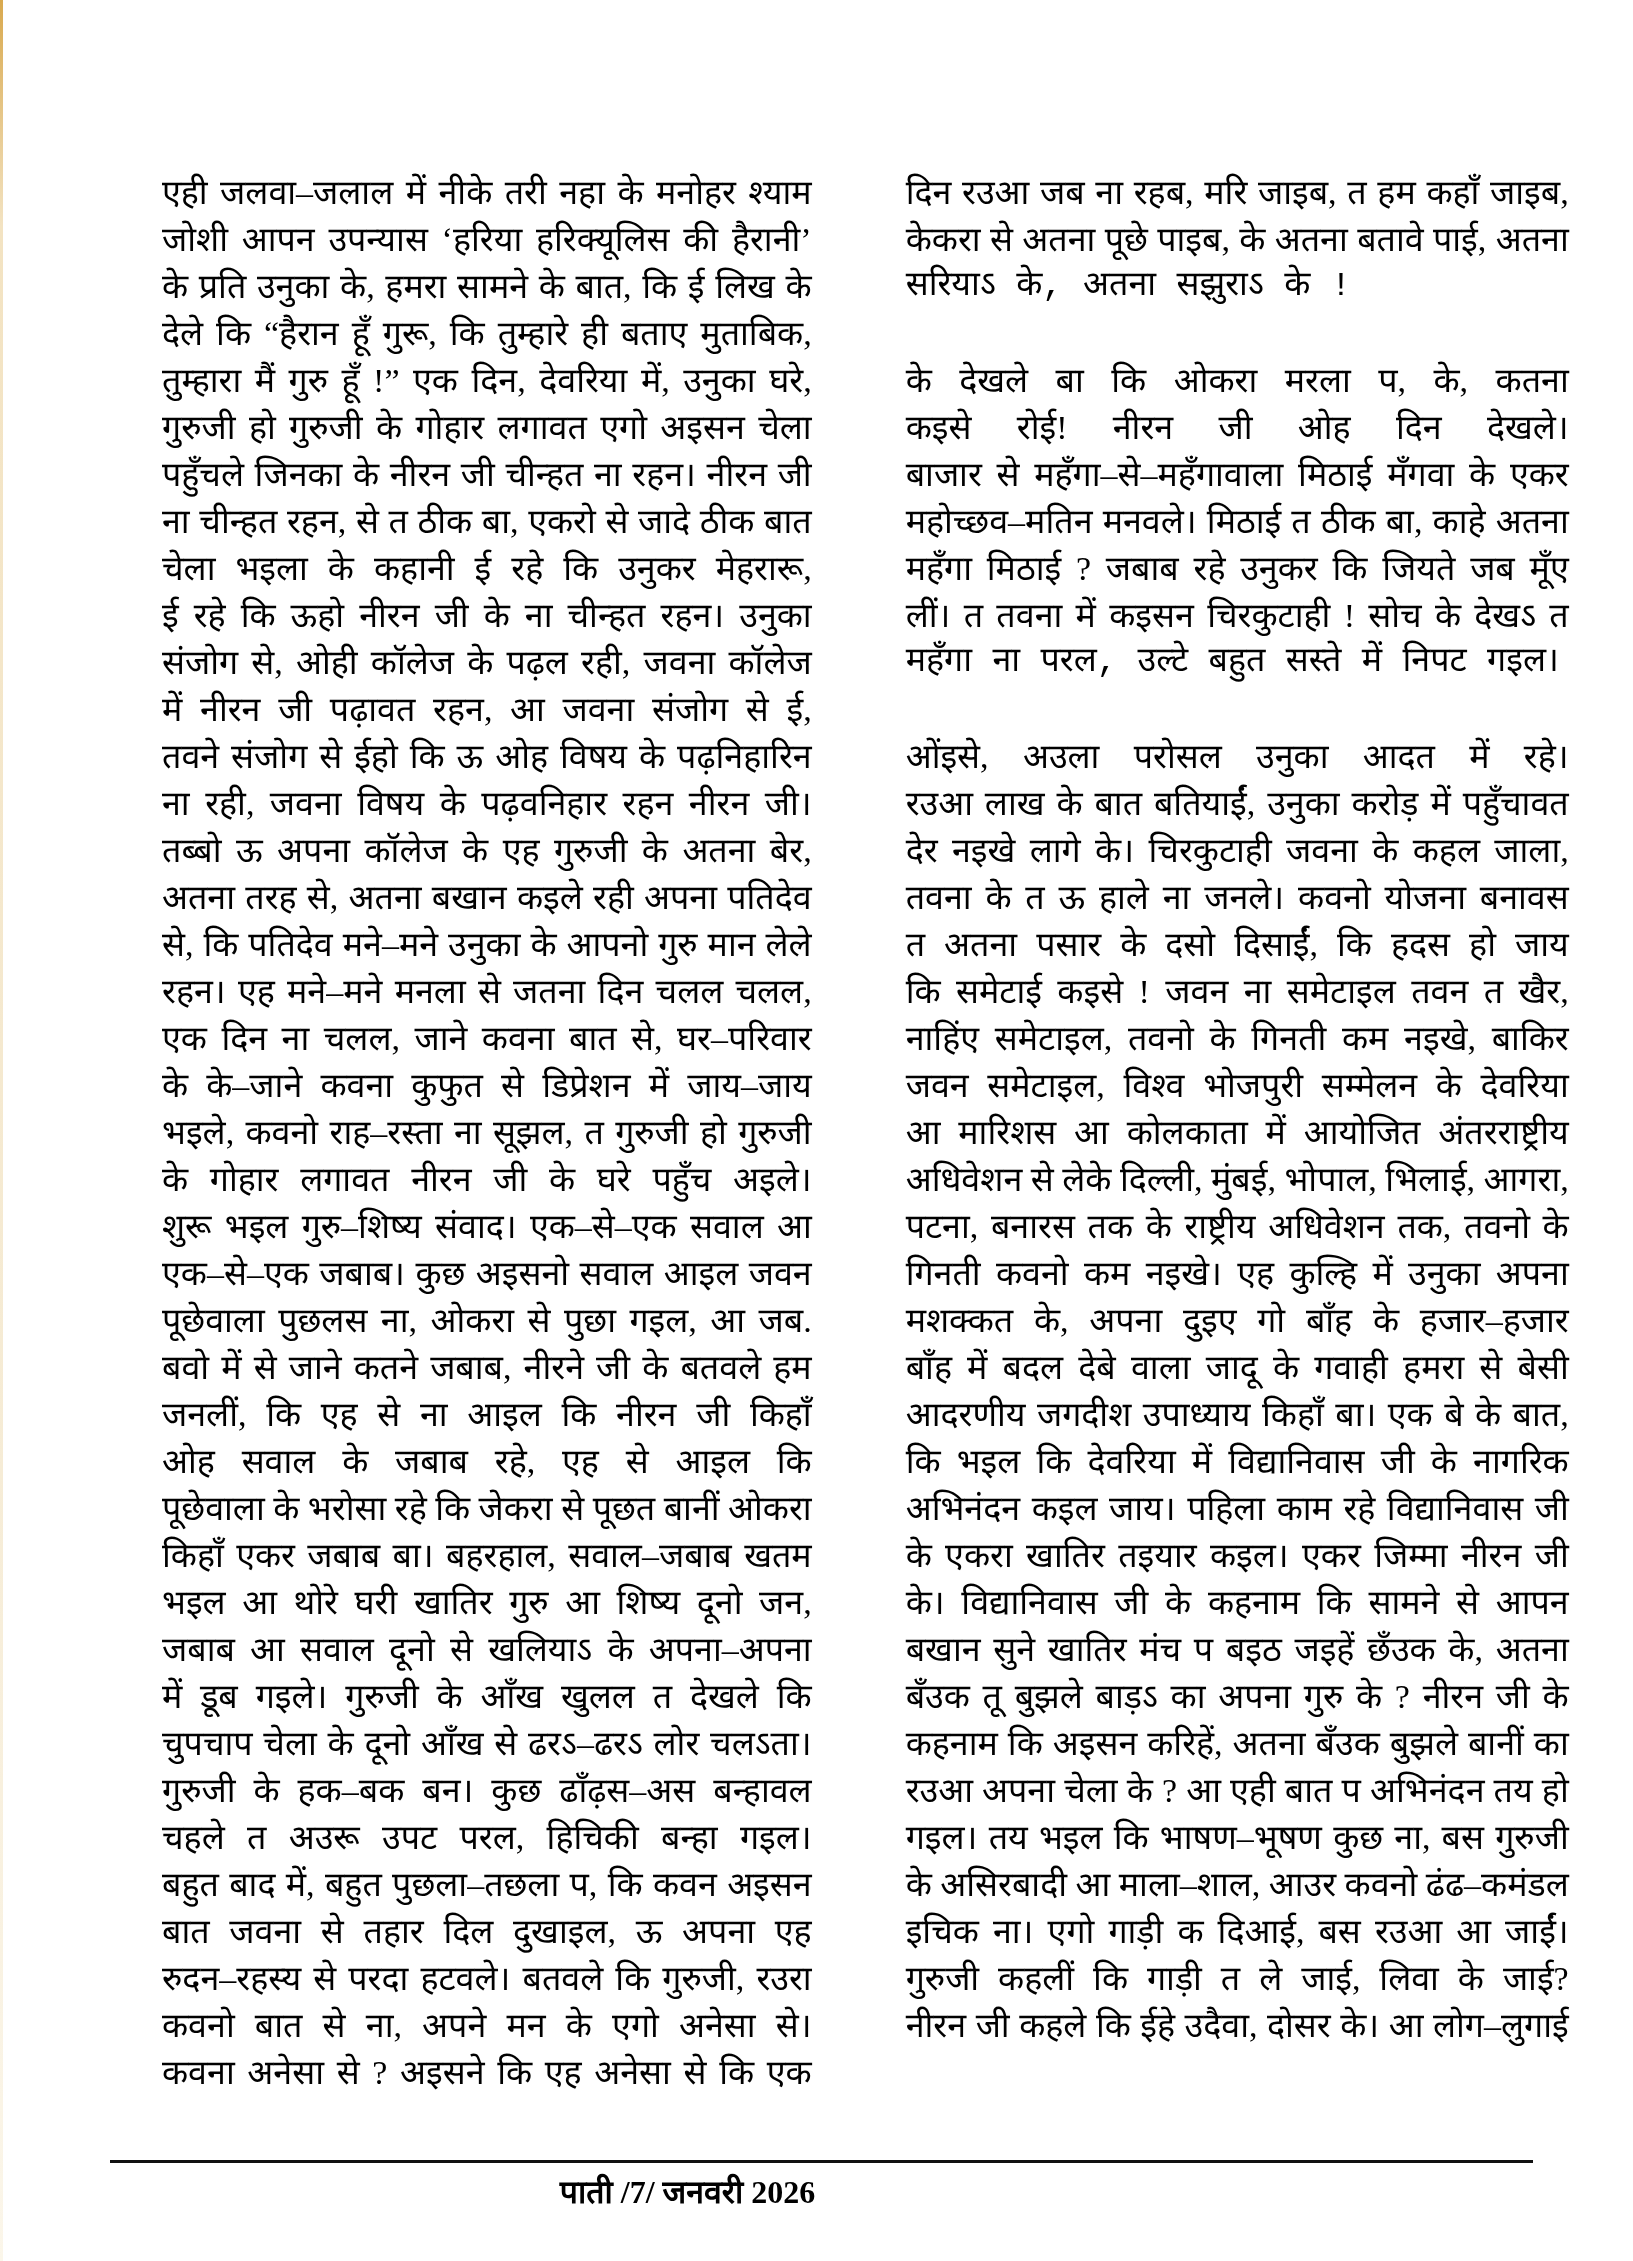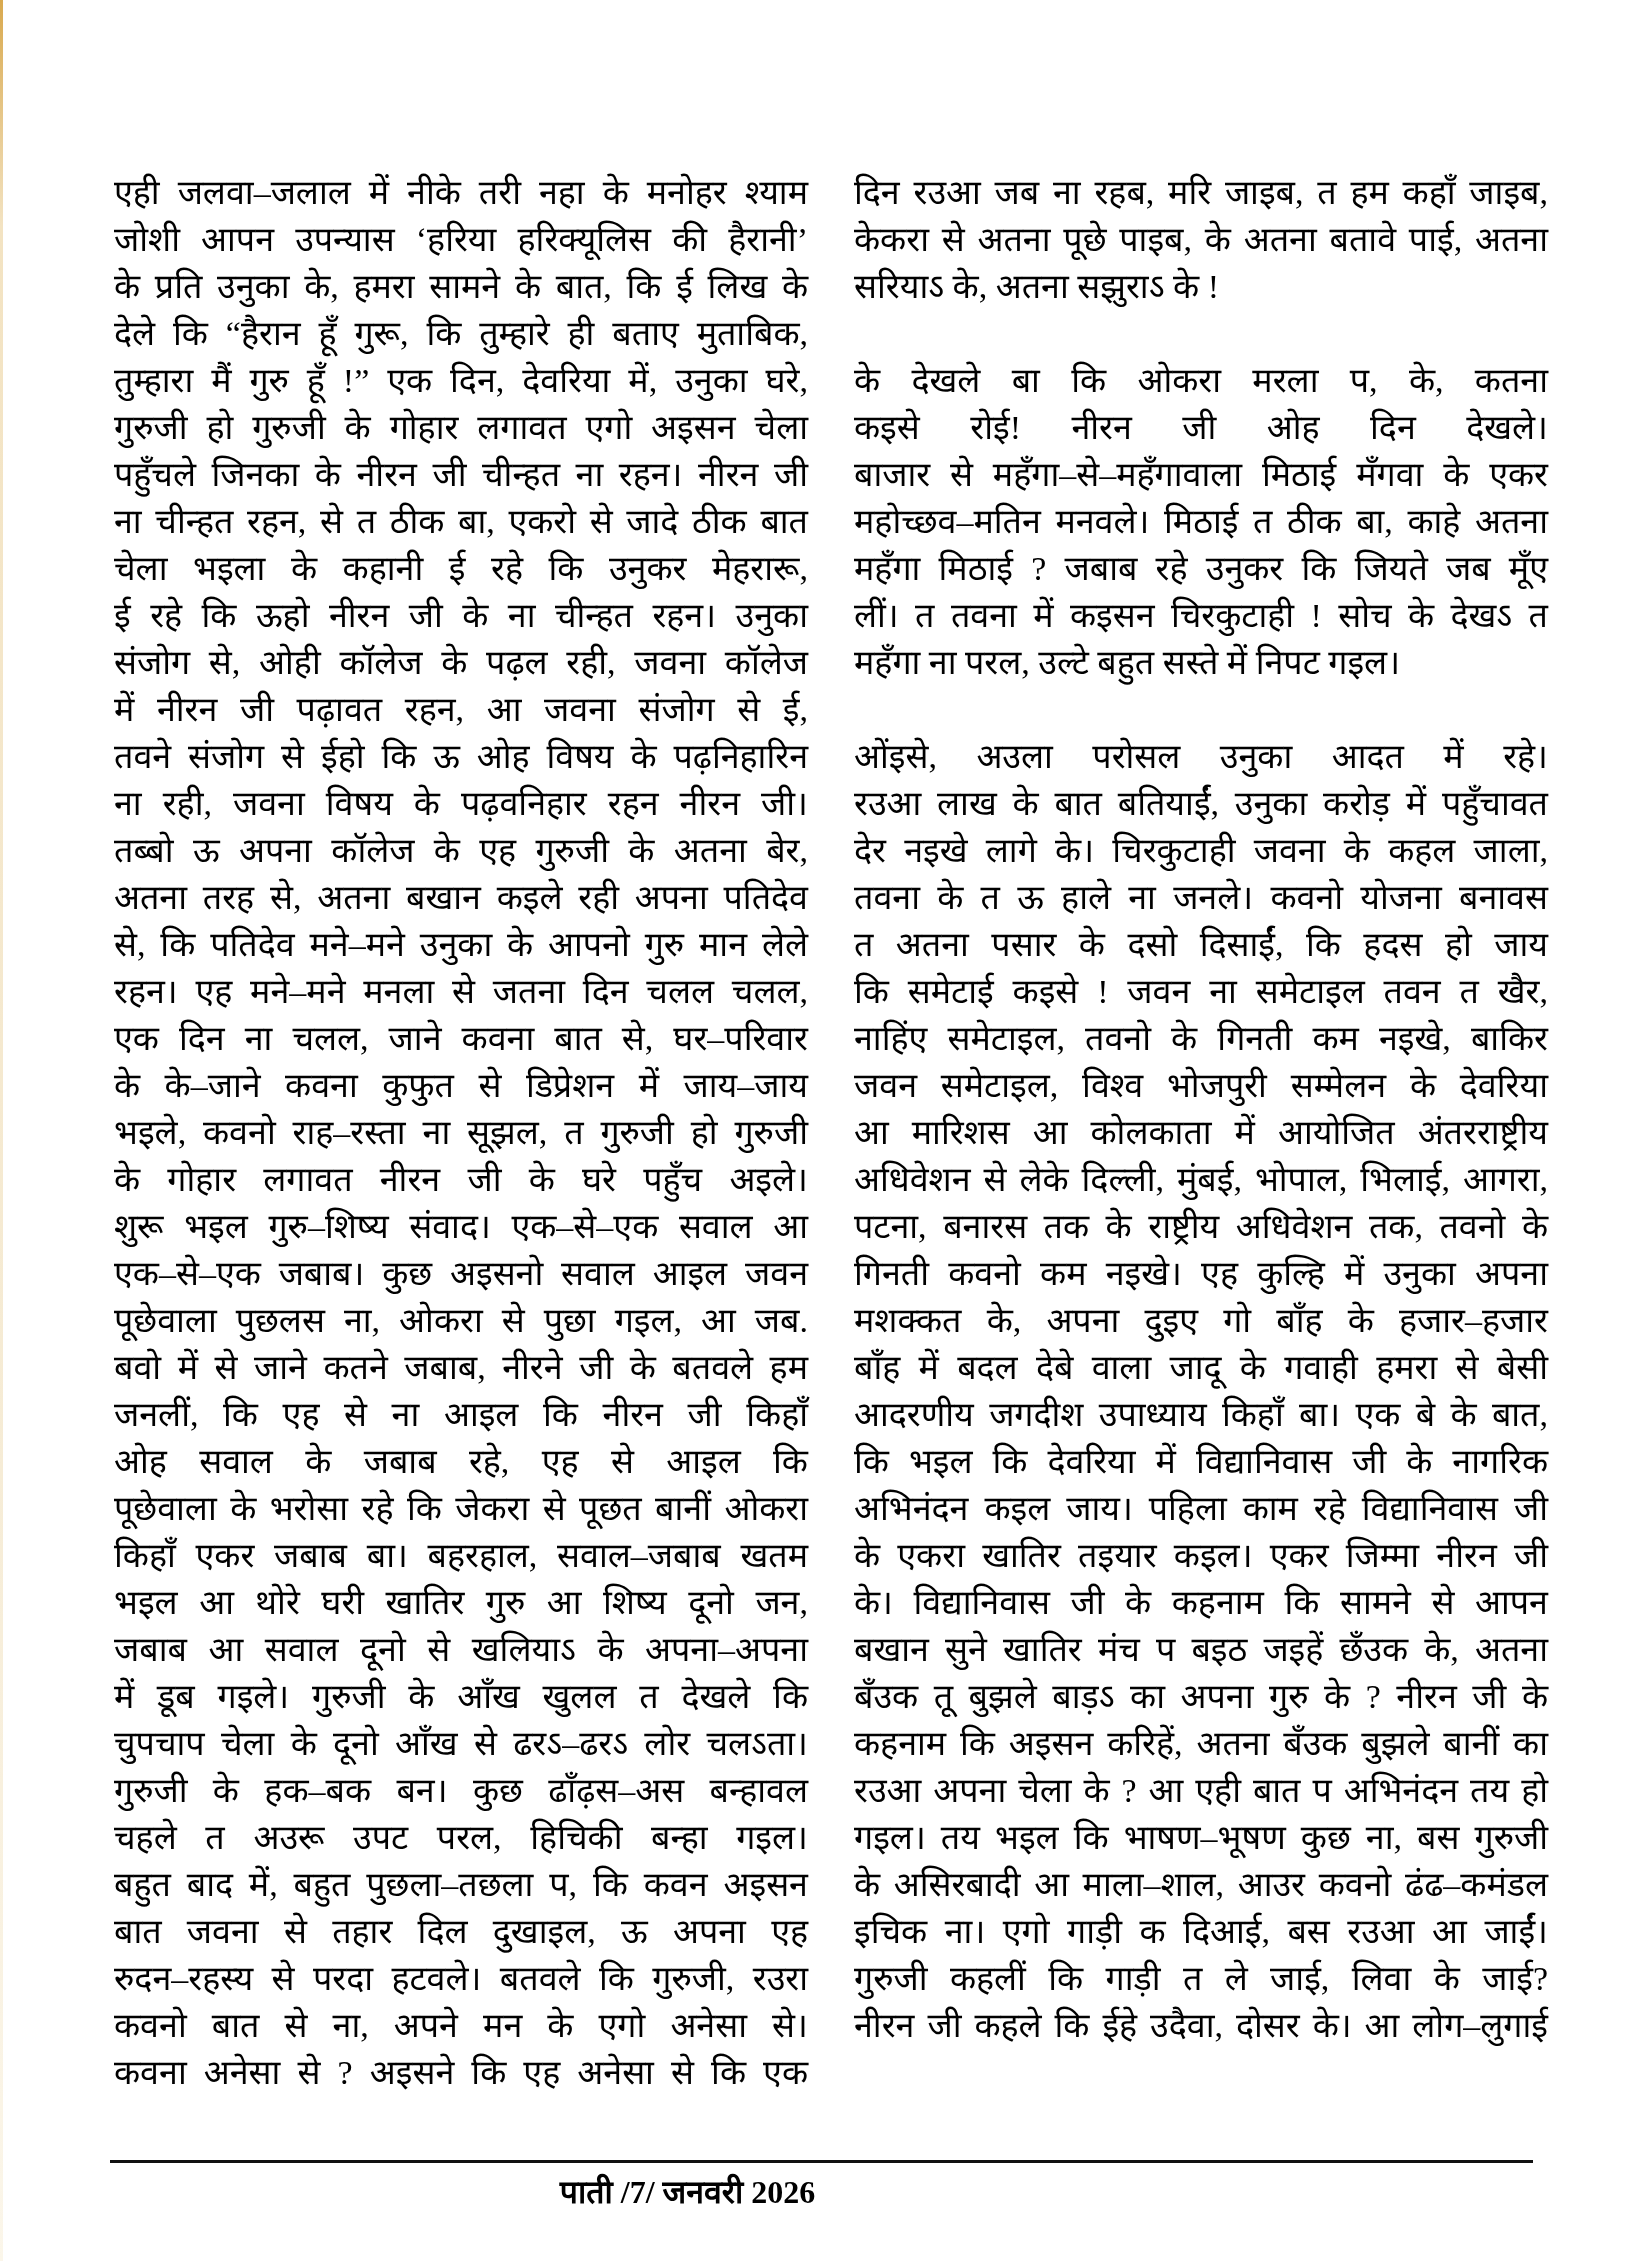--- a/index.html
+++ b/index.html
@@ -14,30 +14,30 @@
   .edge-line {
     position: absolute; left: 0; top: 0;
     width: 2.9px; height: 100%;
     background: linear-gradient(#d9a94e, #f3e3c2 10%, #f6ecd6 65%, #fbf6ea 100%);
   }
   .columns {
     position: absolute; left: 114px; top: 169px;
     width: 1434px;
     display: flex; gap: 46px;
   }
-  .col { width: 694px; }
+  .col { width: 694px; margin-left: 48px; }
   .line {
     height: 47px; line-height: 47px;
     font-size: 34px;
     text-align: justify;
     text-align-last: justify;
     white-space: nowrap;
     letter-spacing: 0;
   }
-  .line.last { text-align-last: left; white-space: normal; }
+  .line.last { text-align-last: left; white-space: normal; font-family: Liberation Mono, monospace; }
   .para + .para { margin-top: 47px; }
   .footer-rule {
     position: absolute; left: 110px; top: 2160px;
     width: 1423px; height: 2.9px;
     background: #111111;
   }
   .footer-text {
     position: absolute; left: 110px; top: 2169px;
     width: 1155px;
     text-align: center;

